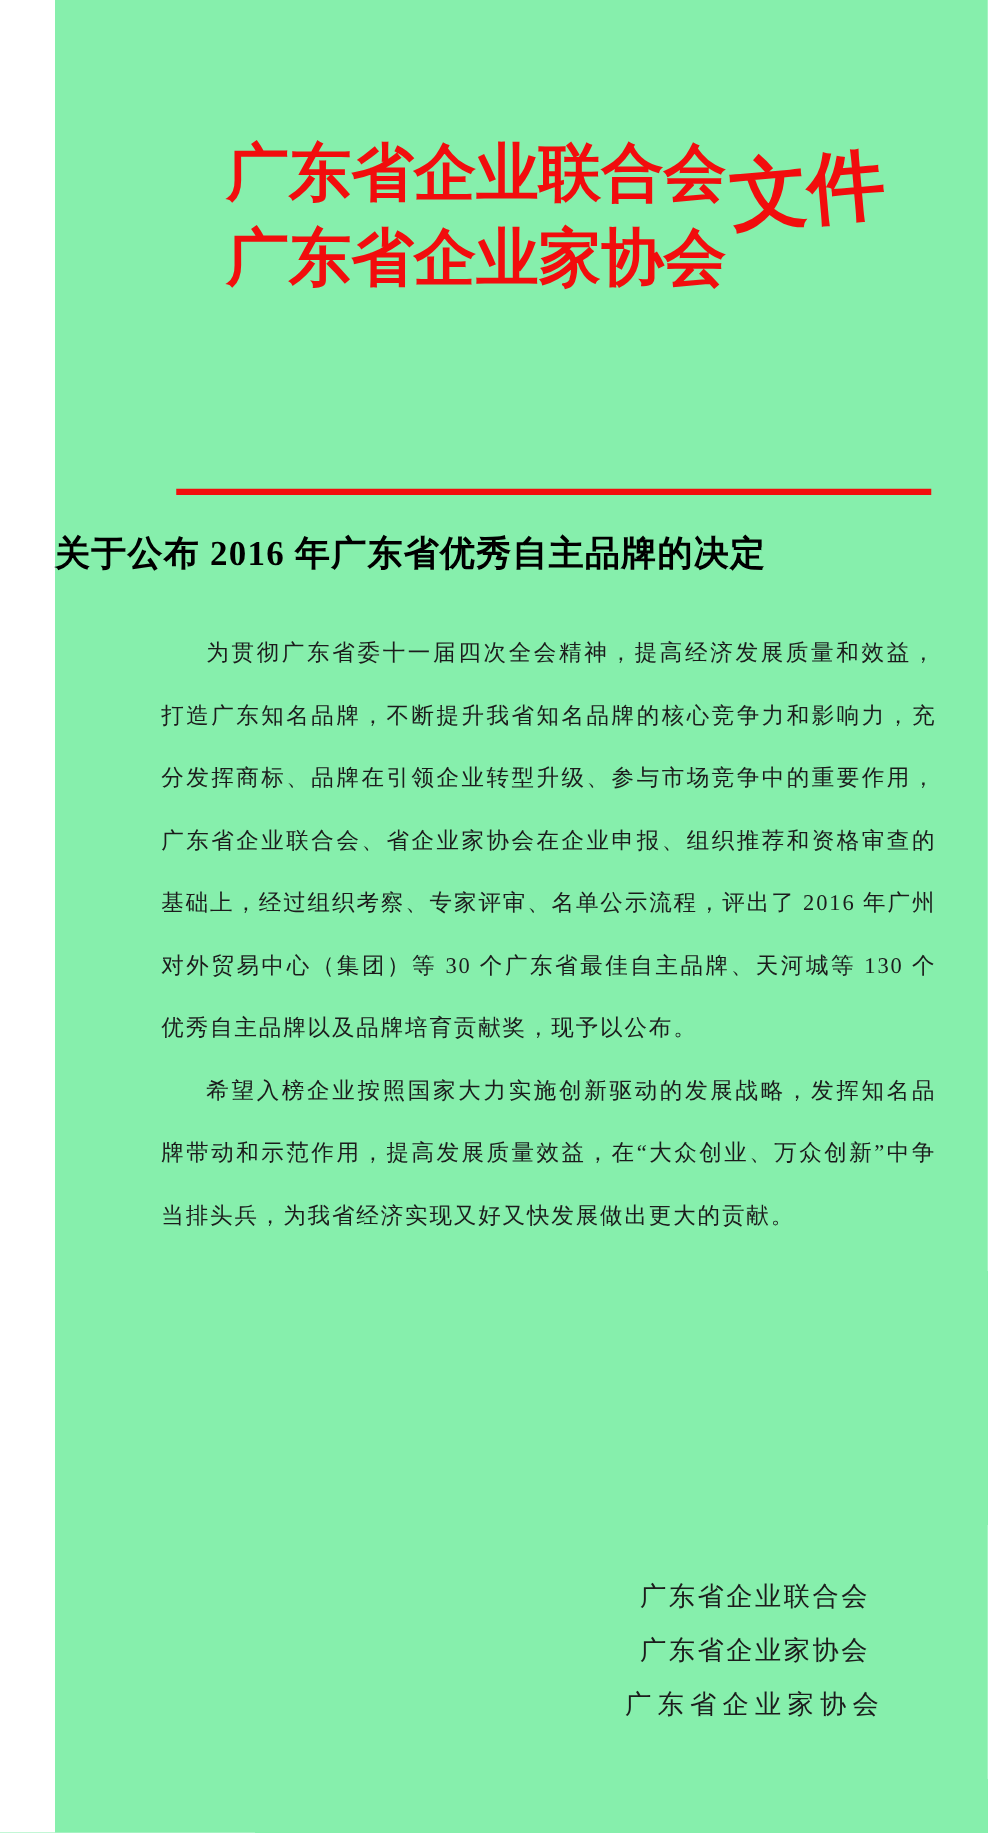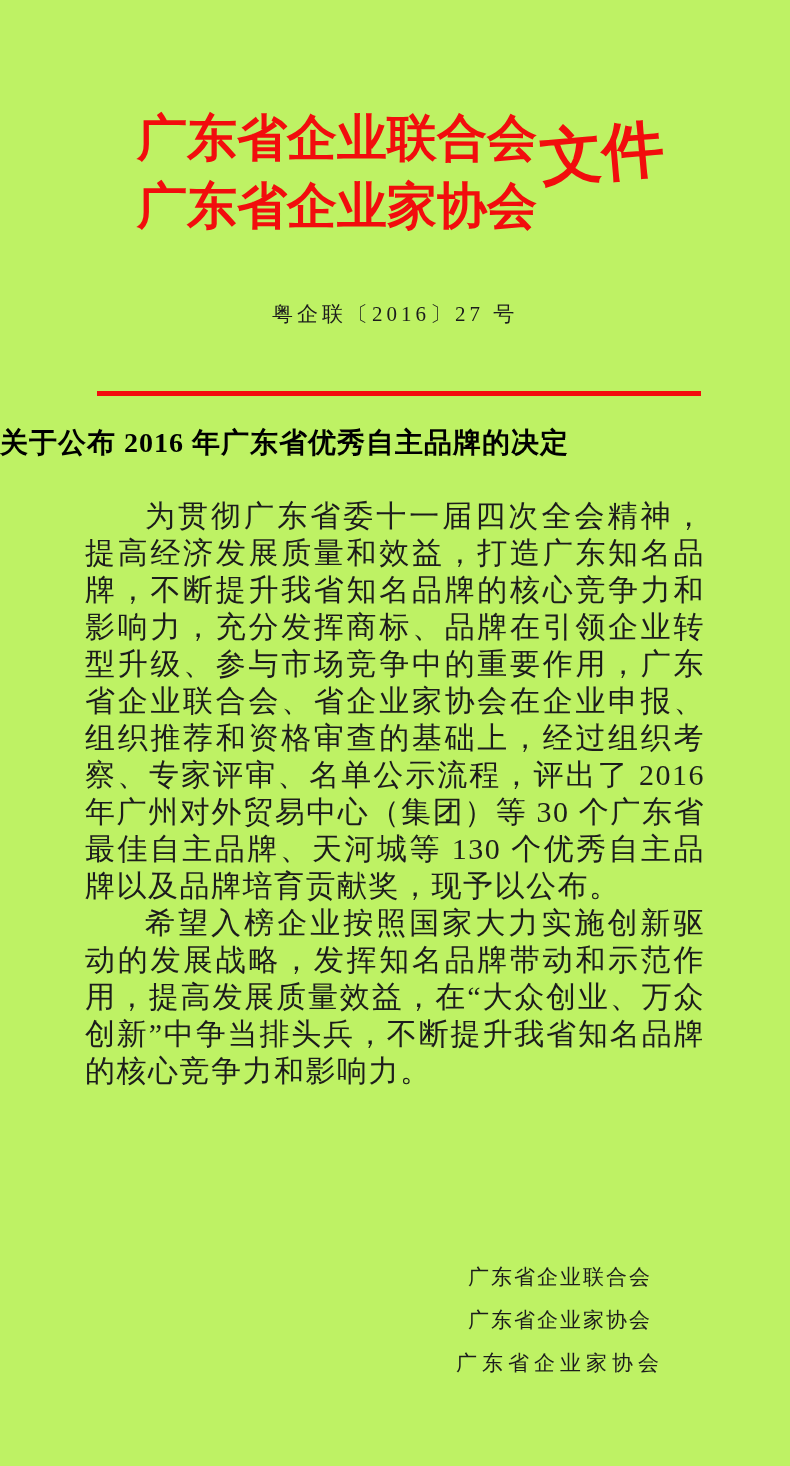--- a/index.html
+++ b/index.html
@@ -12,21 +12,22 @@
     width: 790px;
     height: 1466px;
     background: #ffffff;
     font-family: "Liberation Serif", "DejaVu Serif", serif;
     position: relative;
     overflow: hidden;
   }
   .page {
     position: absolute;
     inset: 0;
-    background: #bef264;
+    background: #86efac;
+    margin-left: 44px;
   }
 
   
   .org-names {
     position: absolute;
     left: 137px;
     top: 104px;
     width: 398px;
     color: var(--accent);
     font-weight: bold;
@@ -89,22 +90,22 @@
     letter-spacing: 1px;
     white-space: nowrap;
   }
 
   
   .body-text {
     position: absolute;
     left: 85px;
     top: 497px;
     width: 620px;
-    font-size: 30px;
-    line-height: 37px;
+    font-size: 18px;
+    line-height: 50px;
     color: var(--ink);
     text-align: justify;
     text-justify: inter-character;
     letter-spacing: 1.5px;
   }
   .body-text p {
     margin: 0;
     text-indent: 2em;
   }
 
@@ -132,29 +133,28 @@
 
 <div class="page">
 
   <div class="org-names">
     <span class="org-line">广东省企业联合会</span>
     <span class="org-line">广东省企业家协会</span>
   </div>
 
   <div class="doc-mark">文件</div>
 
-  <div class="doc-number">粤企联〔2016〕27 号</div>
 
   <div class="red-rule"></div>
 
   <h1 class="title">关于公布 2016 年广东省优秀自主品牌的决定</h1>
 
   <div class="body-text">
     <p>为贯彻广东省委十一届四次全会精神，提高经济发展质量和效益，打造广东知名品牌，不断提升我省知名品牌的核心竞争力和影响力，充分发挥商标、品牌在引领企业转型升级、参与市场竞争中的重要作用，广东省企业联合会、省企业家协会在企业申报、组织推荐和资格审查的基础上，经过组织考察、专家评审、名单公示流程，评出了 2016 年广州对外贸易中心（集团）等 30 个广东省最佳自主品牌、天河城等 130 个优秀自主品牌以及品牌培育贡献奖，现予以公布。</p>
-    <p>希望入榜企业按照国家大力实施创新驱动的发展战略，发挥知名品牌带动和示范作用，提高发展质量效益，在“大众创业、万众创新”中争当排头兵，不断提升我省知名品牌的核心竞争力和影响力。</p>
+    <p>希望入榜企业按照国家大力实施创新驱动的发展战略，发挥知名品牌带动和示范作用，提高发展质量效益，在“大众创业、万众创新”中争当排头兵，为我省经济实现又好又快发展做出更大的贡献。</p>
   </div>
 
   <div class="signature">
     <div class="sig-line">广东省企业联合会</div>
     <div class="sig-line">广东省企业家协会</div>
     <div class="sig-line sig-date">广东省企业家协会</div>
   </div>
 
 </div>
 

